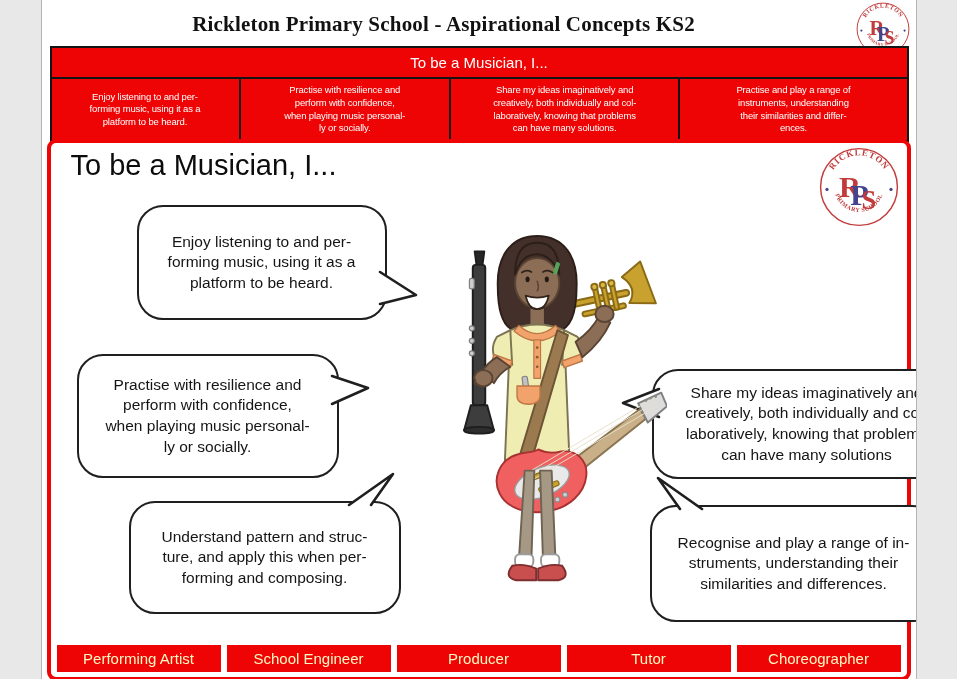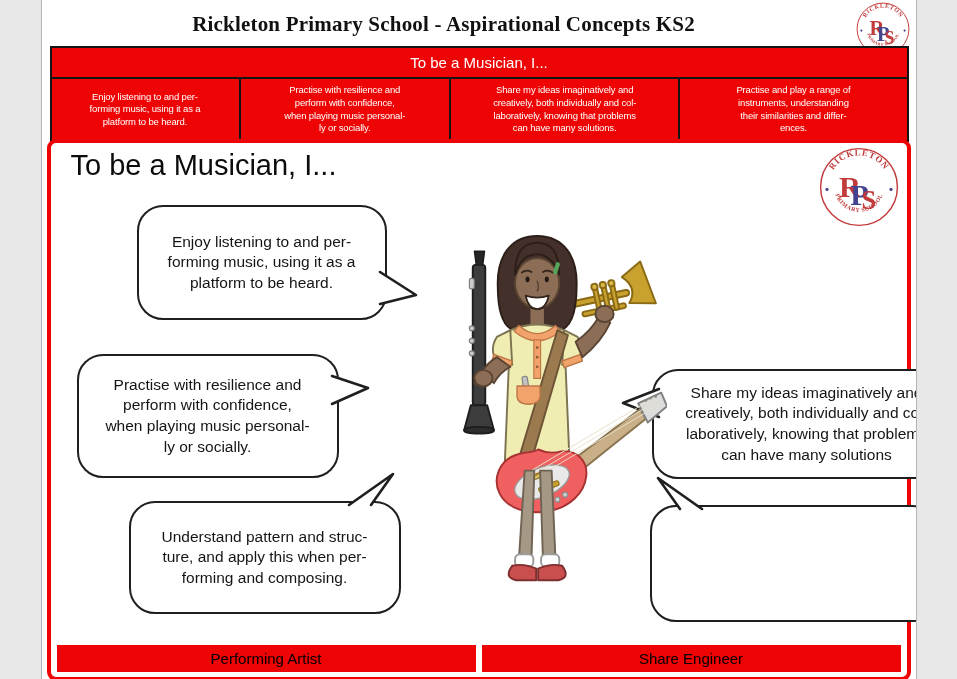--- a/index.html
+++ b/index.html
@@ -63,21 +63,21 @@
 
   
   .illustration{ position:absolute; left:366px; top:74px; width:250px; height:388px; }
   .illustration svg{ width:100%; height:100%; display:block; }
 
   
   .roles{
     position:absolute; left:6px; right:6px; bottom:5px; display:flex; gap:6px;
   }
   .role{
-    flex:1; background:#ee0404; color:#000000; height:27px; line-height:27px;
+    flex:1; background:#ee0404; color:#fef9c3; height:27px; line-height:27px;
     text-align:center; font-size:15px;
   }
 </style>
 </head>
 <body>
 
 <div class="page">
 
   <div class="page-title">Rickleton Primary School - Aspirational Concepts KS2</div>
 
@@ -177,20 +177,23 @@
       <span>Share my ideas imaginatively and
 creatively, both individually and col-
 laboratively, knowing that problems
 can have many solutions</span>
       <svg class="tail" style="left:-33px;top:14px" width="40" height="36" viewBox="0 0 40 36">
           <path d="M38,4 L2,18 L38,32"></path>
         </svg>
     </div>
 
     <div class="bubble b6">
+      <span>Recognise and play a range of in-
+struments, understanding their
+similarities and differences.</span>
       <svg class="tail" style="left:2px;top:-31px" width="50" height="35" viewBox="0 0 50 35">
           <path d="M48,33 L4,2 L26,33"></path>
         </svg>
     </div>
 
     <div class="illustration">
       <svg viewBox="0 0 260 392" preserveAspectRatio="xMidYMid meet">
         <g stroke-linejoin="round" stroke-linecap="round" stroke-width="2">
 
           <g fill="#c8a12e" stroke="#8a6a15" transform="rotate(-12 200 82) translate(0,-6)">
@@ -288,17 +291,20 @@
           <rect x="102" y="345" width="19" height="13" rx="5" fill="#fff" stroke="#9a9a9a"></rect>
           <rect x="129" y="345" width="19" height="13" rx="5" fill="#fff" stroke="#9a9a9a"></rect>
           <path d="M99,357 q-9,12 4,15 l21,0 l0,-12 q-13,-6 -25,-3 Z" fill="#c94f4f" stroke="#7e2e2e"></path>
           <path d="M151,357 q9,12 -4,15 l-21,0 l0,-12 q13,-6 25,-3 Z" fill="#c94f4f" stroke="#7e2e2e"></path>
         </g>
       </svg>
     </div>
 
     <div class="roles">
       <div class="role">Performing Artist</div>
-      <div class="role">Share Engineer</div>
+      <div class="role">School Engineer</div>
+      <div class="role">Producer</div>
+      <div class="role">Tutor</div>
+      <div class="role">Choreographer</div>
     </div>
 
   </div>
 </div>
 
 </body></html>

